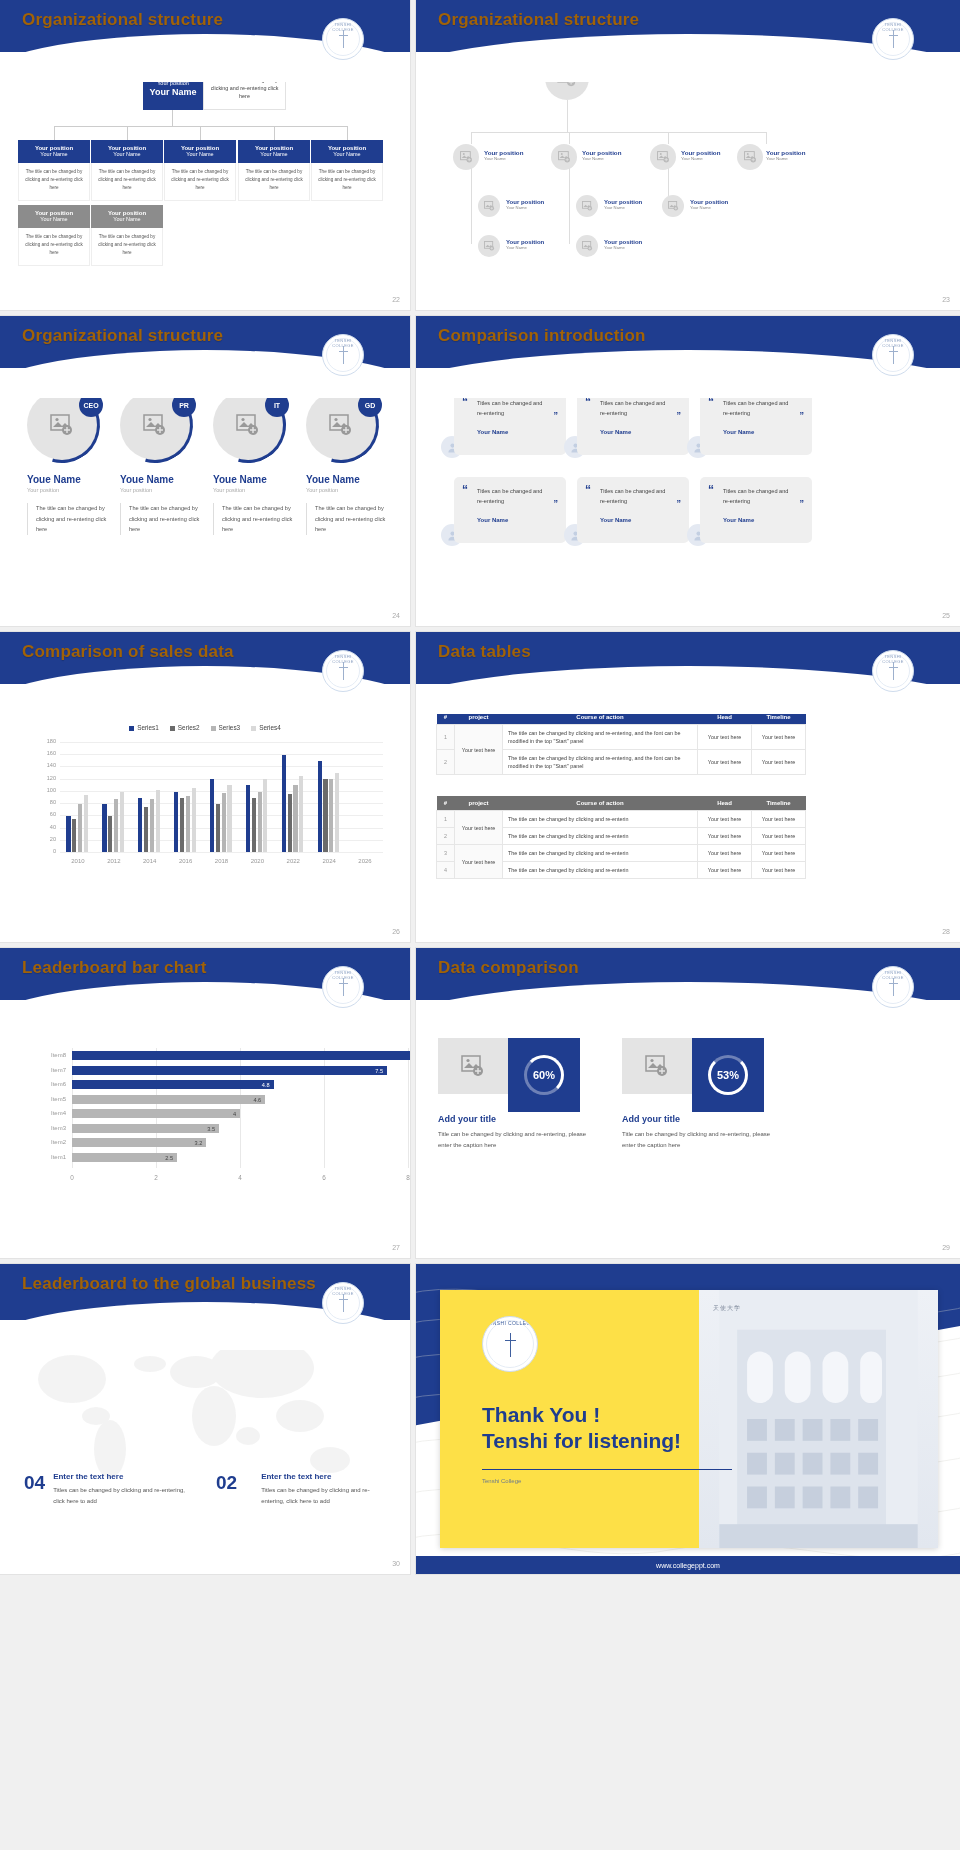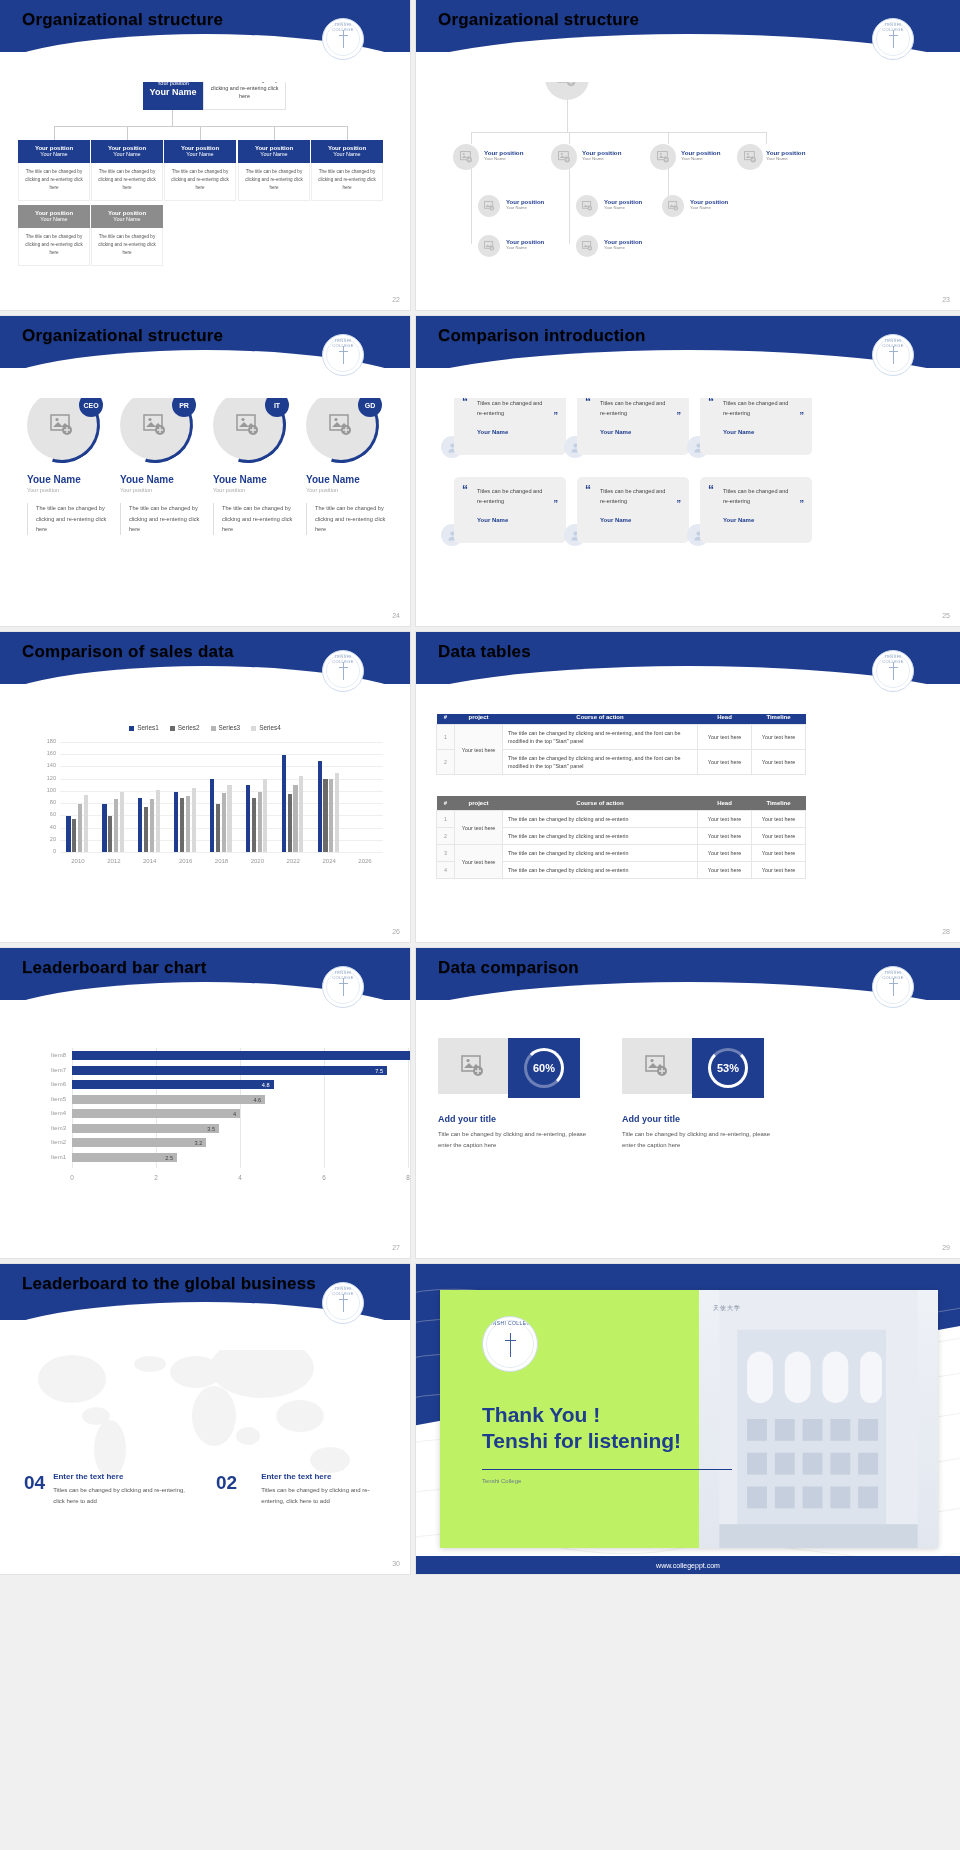--- a/index.html
+++ b/index.html
@@ -29,21 +29,21 @@
     background:#1f3d8f;
     z-index:2;
   }
   .band-curve {
     position:absolute; left:-6%; top:34px; width:112%; height:48px;
     background:#fff; border-radius:50% 50% 0 0 / 100% 100% 0 0;
     z-index:3;
   }
   .slide-title {
     position:absolute; left:22px; top:10px;
-    color:#000000; font-size:17px; font-weight:bold;
+    color:#a16207; font-size:17px; font-weight:bold;
     letter-spacing:.2px; z-index:4;
     text-shadow:0 1px 1px rgba(0,0,0,.18);
   }
   .logo-seal {
     position:absolute; right:46px; top:18px; width:42px; height:42px;
     border-radius:50%; z-index:5;
     border:1px solid #cfdced; background:#fff;
     display:flex; align-items:center; justify-content:center;
     font-size:4.2px; color:#7b93bd; letter-spacing:.4px;
     overflow:hidden;
@@ -116,32 +116,32 @@
   table.dt th { color:#fff; font-weight:bold; padding:4px 3px; font-size:6px;}
   table.dt.blue th { background:#1f3d8f; }
   table.dt.gray th { background:#6f6f6f; }
   table.dt td { border:1px solid #e6e6e6; padding:4px 5px; line-height:1.5; }
   td.idx { text-align:center; color:#999; width:18px; background:#fafafa;}
   td.proj { text-align:center; background:#fafafa; width:48px; }
   td.head,td.time { text-align:center; width:54px; }
   
   .dcBox { position:absolute; width:70px; height:56px; background:#e4e4e4;
       display:flex; align-items:center; justify-content:center;}
-  .dcRing { position:absolute; width:72px; height:60px; background:#1f3d8f;
+  .dcRing { position:absolute; width:72px; height:74px; background:#1f3d8f;
       display:flex; align-items:center; justify-content:center;}
   .ringIn { width:40px; height:40px; border-radius:50%; border:3px solid rgba(255,255,255,.35);
       border-top-color:#fff; border-right-color:#fff; display:flex; align-items:center;
       justify-content:center; color:#fff; font-size:11px; font-weight:bold; }
   
   .mapWrap { position:absolute; inset:0; opacity:.5; }
   .numBig { font-size:19px; font-weight:bold; color:#1f3d8f; }
   
   .tyDiagBlue { position:absolute; left:0; top:0; width:100%; height:100%;
      background:#1f3d8f; clip-path: polygon(0 0, 100% 0, 100% 20%, 0 52%); }
-  .tyCard { position:absolute; left:24px; top:26px; right:22px; bottom:26px; background:#bef264;
+  .tyCard { position:absolute; left:24px; top:26px; right:22px; bottom:26px; background:#fde047;
      box-shadow:0 1px 6px rgba(0,0,0,.18); overflow:hidden;}
   .tyBig { font-size:21px; font-weight:bold; color:#1f3d8f; line-height:1.25; }
   .footerBar { position:absolute; left:0; bottom:0; width:100%; height:18px;
      background:#1f3d8f; color:#fff; font-size:7px; display:flex;
      align-items:center; justify-content:center; }
 </style>
 </head>
 <body>
 
 <div class="grid">

